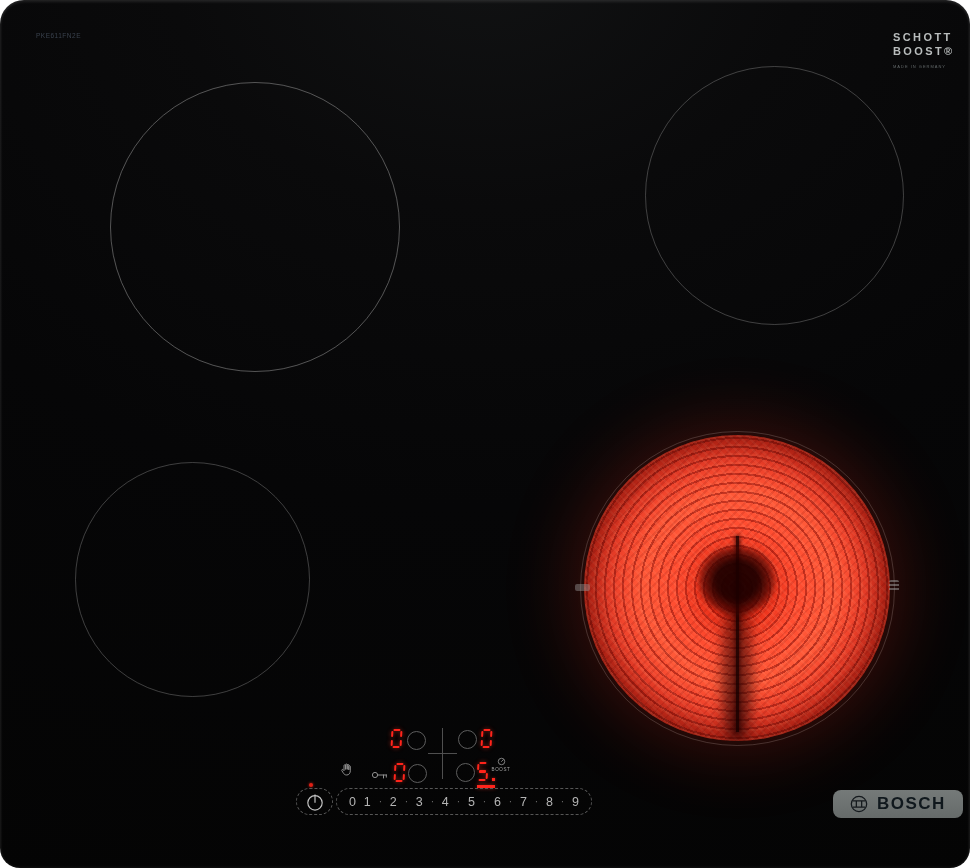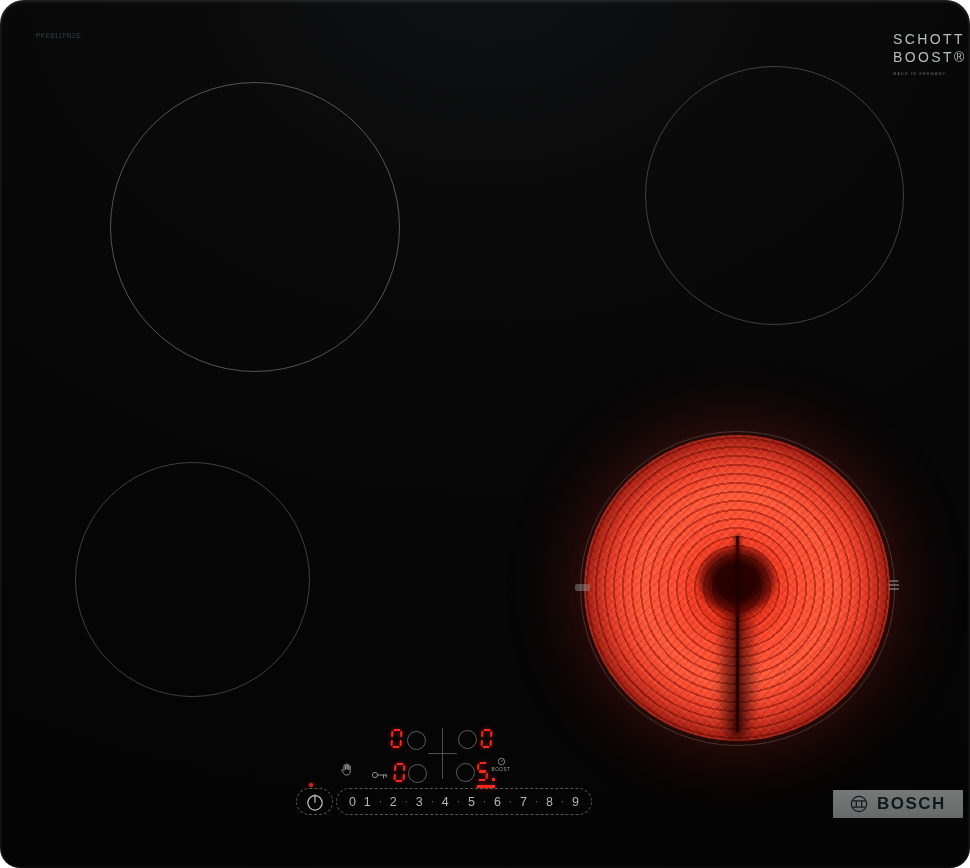--- a/index.html
+++ b/index.html
@@ -53,26 +53,26 @@
     background:linear-gradient(to bottom, rgba(60,2,0,.5), rgba(30,0,0,.68));
     filter:blur(6px);border-radius:40%;
   }
   .clip{position:absolute;background:rgba(150,150,150,.45);filter:blur(.6px);border-radius:2px;}
   .clip-left{left:575px;top:584px;width:15px;height:7px;}
   .clip-right{left:889px;top:580px;width:10px;height:12px;background:repeating-linear-gradient(to bottom, rgba(160,160,160,.5) 0 2px, transparent 2px 4px);}
 
   
   .model-text{position:absolute;left:36px;top:32px;font-size:6.5px;letter-spacing:.5px;color:#3a424e;}
   .schott{position:absolute;left:893px;top:31px;color:#b9bdbd;line-height:1.25;}
-  .schott .l1,.schott .l2{font-size:14px;letter-spacing:2.4px;font-weight:normal;}
+  .schott .l1,.schott .l2{font-size:11px;letter-spacing:2.4px;font-weight:bold;}
   .schott .tag{font-size:4px;letter-spacing:1px;color:#646a6b;margin-top:5px;}
 
   .bosch-badge{
     position:absolute;left:833px;top:790px;width:130px;height:28px;
-    background:linear-gradient(#757a79,#666b6a);border-radius:1px;
+    background:linear-gradient(#757a79,#666b6a);border-radius:8px;
     display:flex;align-items:center;gap:8px;padding-left:16px;box-sizing:border-box;
   }
   .bosch-name{font-size:17px;font-weight:bold;color:#10181d;letter-spacing:1.5px;}
 
   
   .cross-v{position:absolute;left:442px;top:728px;width:1px;height:51px;background:#4f4f4f;}
   .cross-h{position:absolute;left:428px;top:753px;width:29px;height:1px;background:#4f4f4f;}
 
   .touch-circle{position:absolute;width:17px;height:17px;border:1.5px solid #5d5d5d;border-radius:50%;}
   .tc-bl{left:407px;top:731px;}

